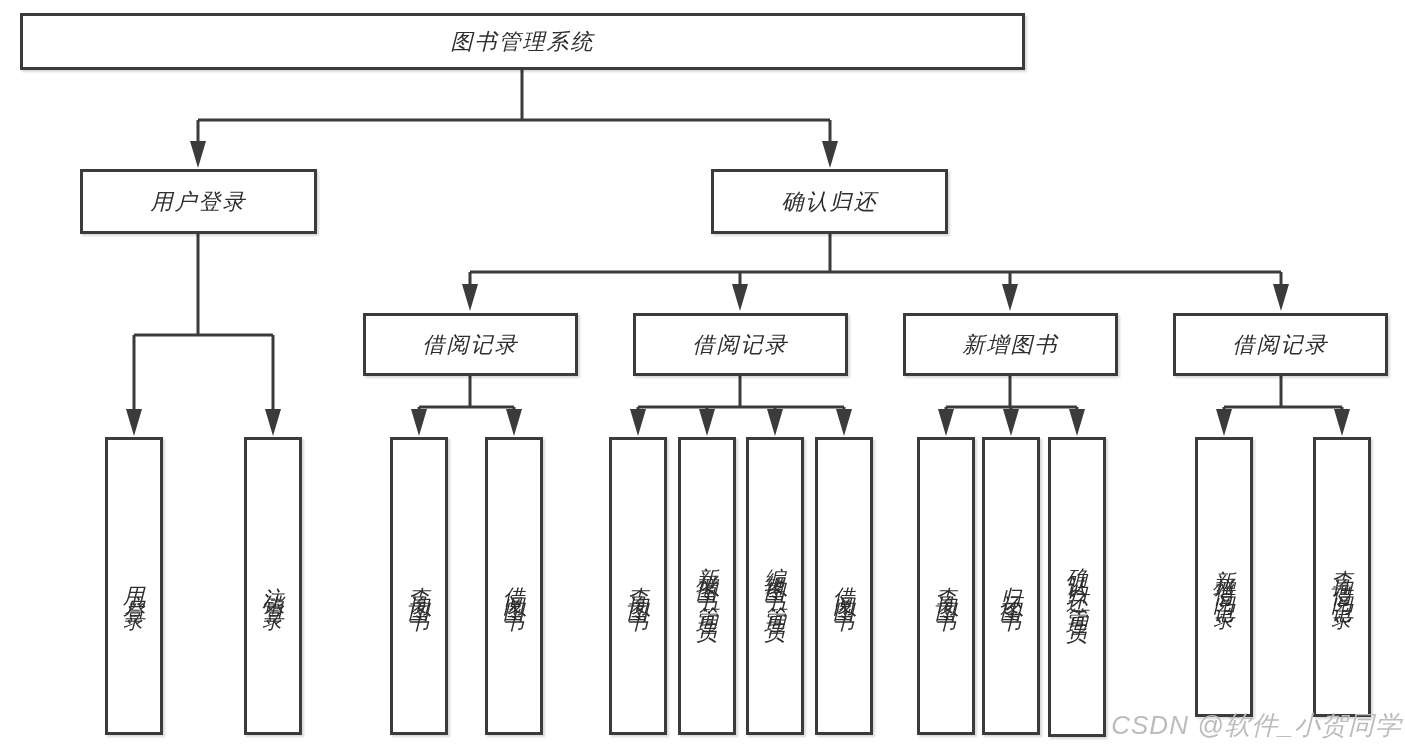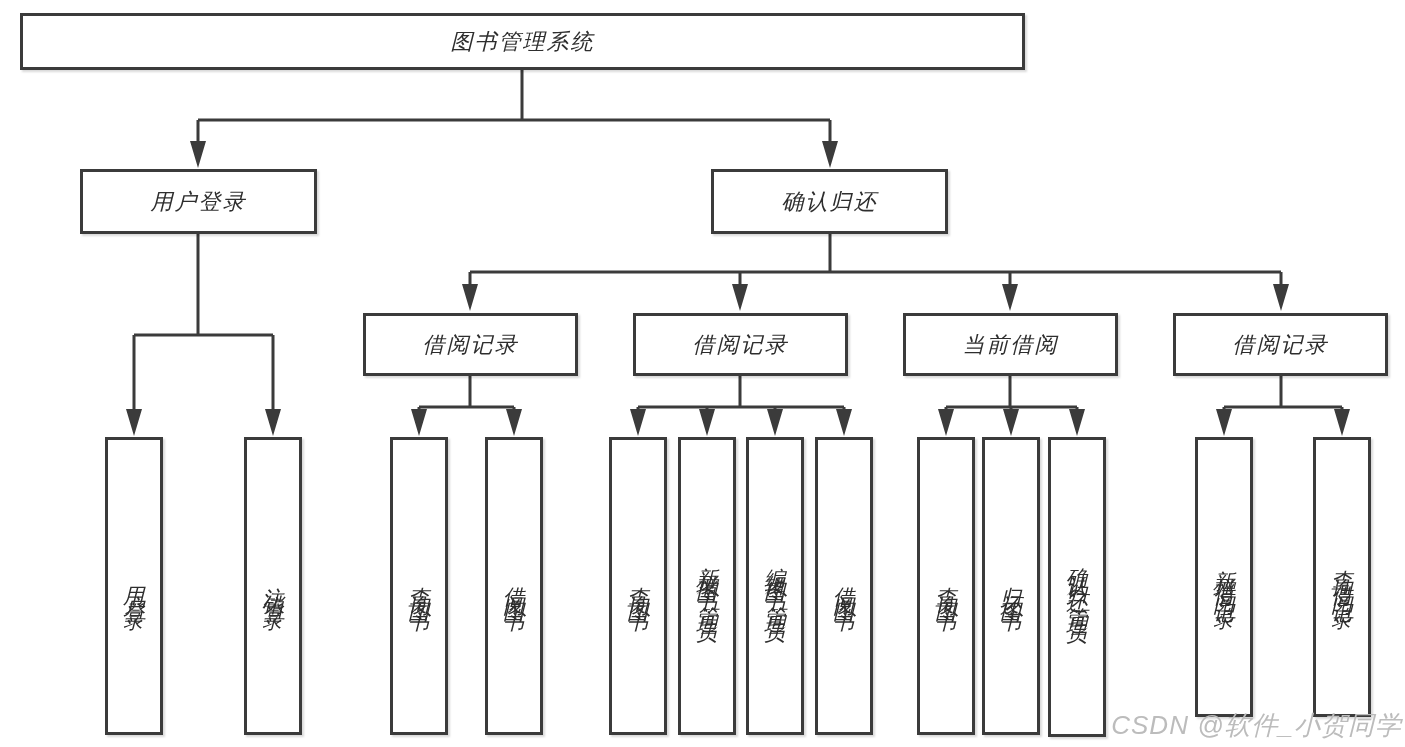--- a/index.html
+++ b/index.html
@@ -119,21 +119,21 @@
     <span class="lbl">确认归还</span>
   </div>
 
   <div class="node h" style="left:363px;top:313px;width:215px;height:63px">
     <span class="lbl">借阅记录</span>
   </div>
   <div class="node h" style="left:633px;top:313px;width:215px;height:63px">
     <span class="lbl">借阅记录</span>
   </div>
   <div class="node h" style="left:903px;top:313px;width:215px;height:63px">
-    <span class="lbl">当前借阅</span>
+    <span class="lbl">新增图书</span>
   </div>
   <div class="node h" style="left:1173px;top:313px;width:215px;height:63px">
     <span class="lbl">借阅记录</span>
   </div>
 
   <div class="node v" style="left:105px;top:437px;width:58px;height:298px">
     <span class="lbl">用户登录</span>
   </div>
   <div class="node v" style="left:244px;top:437px;width:58px;height:298px">
     <span class="lbl">注销登录</span>

